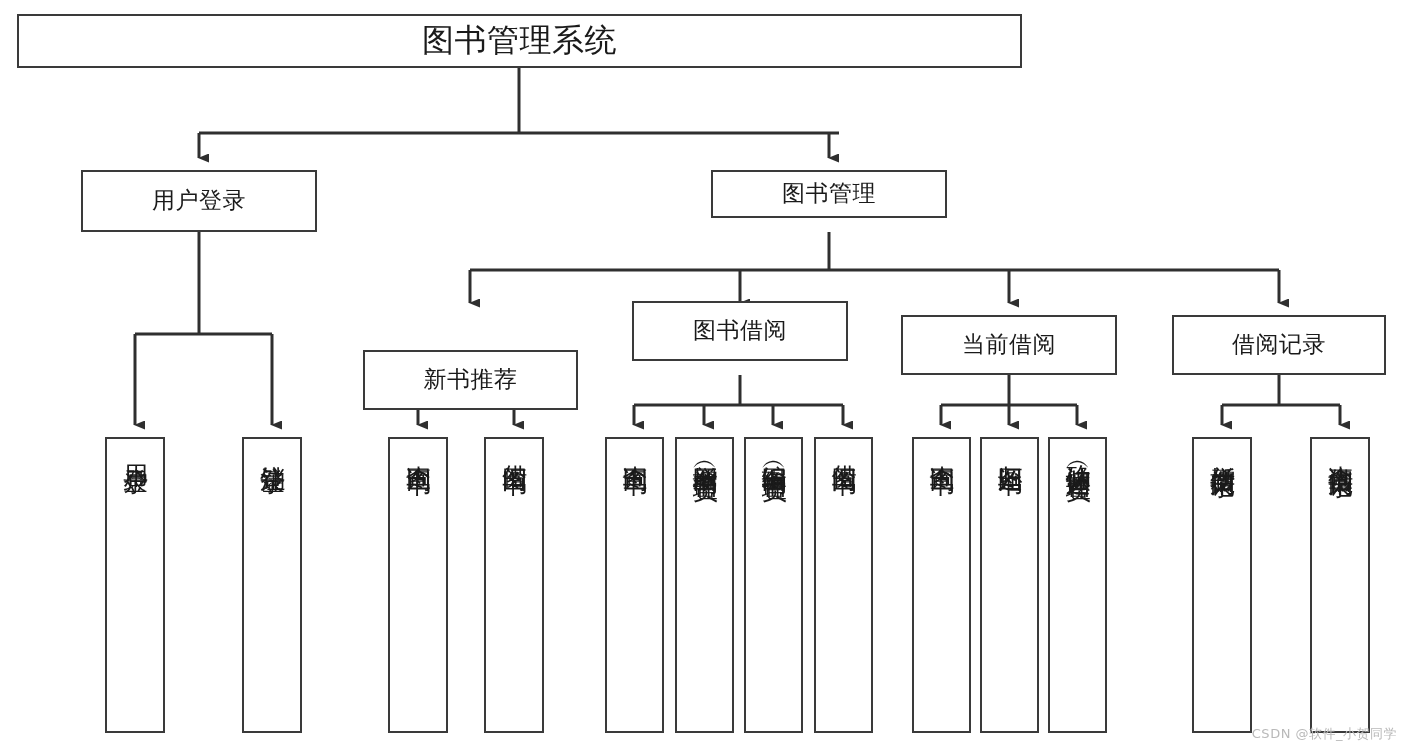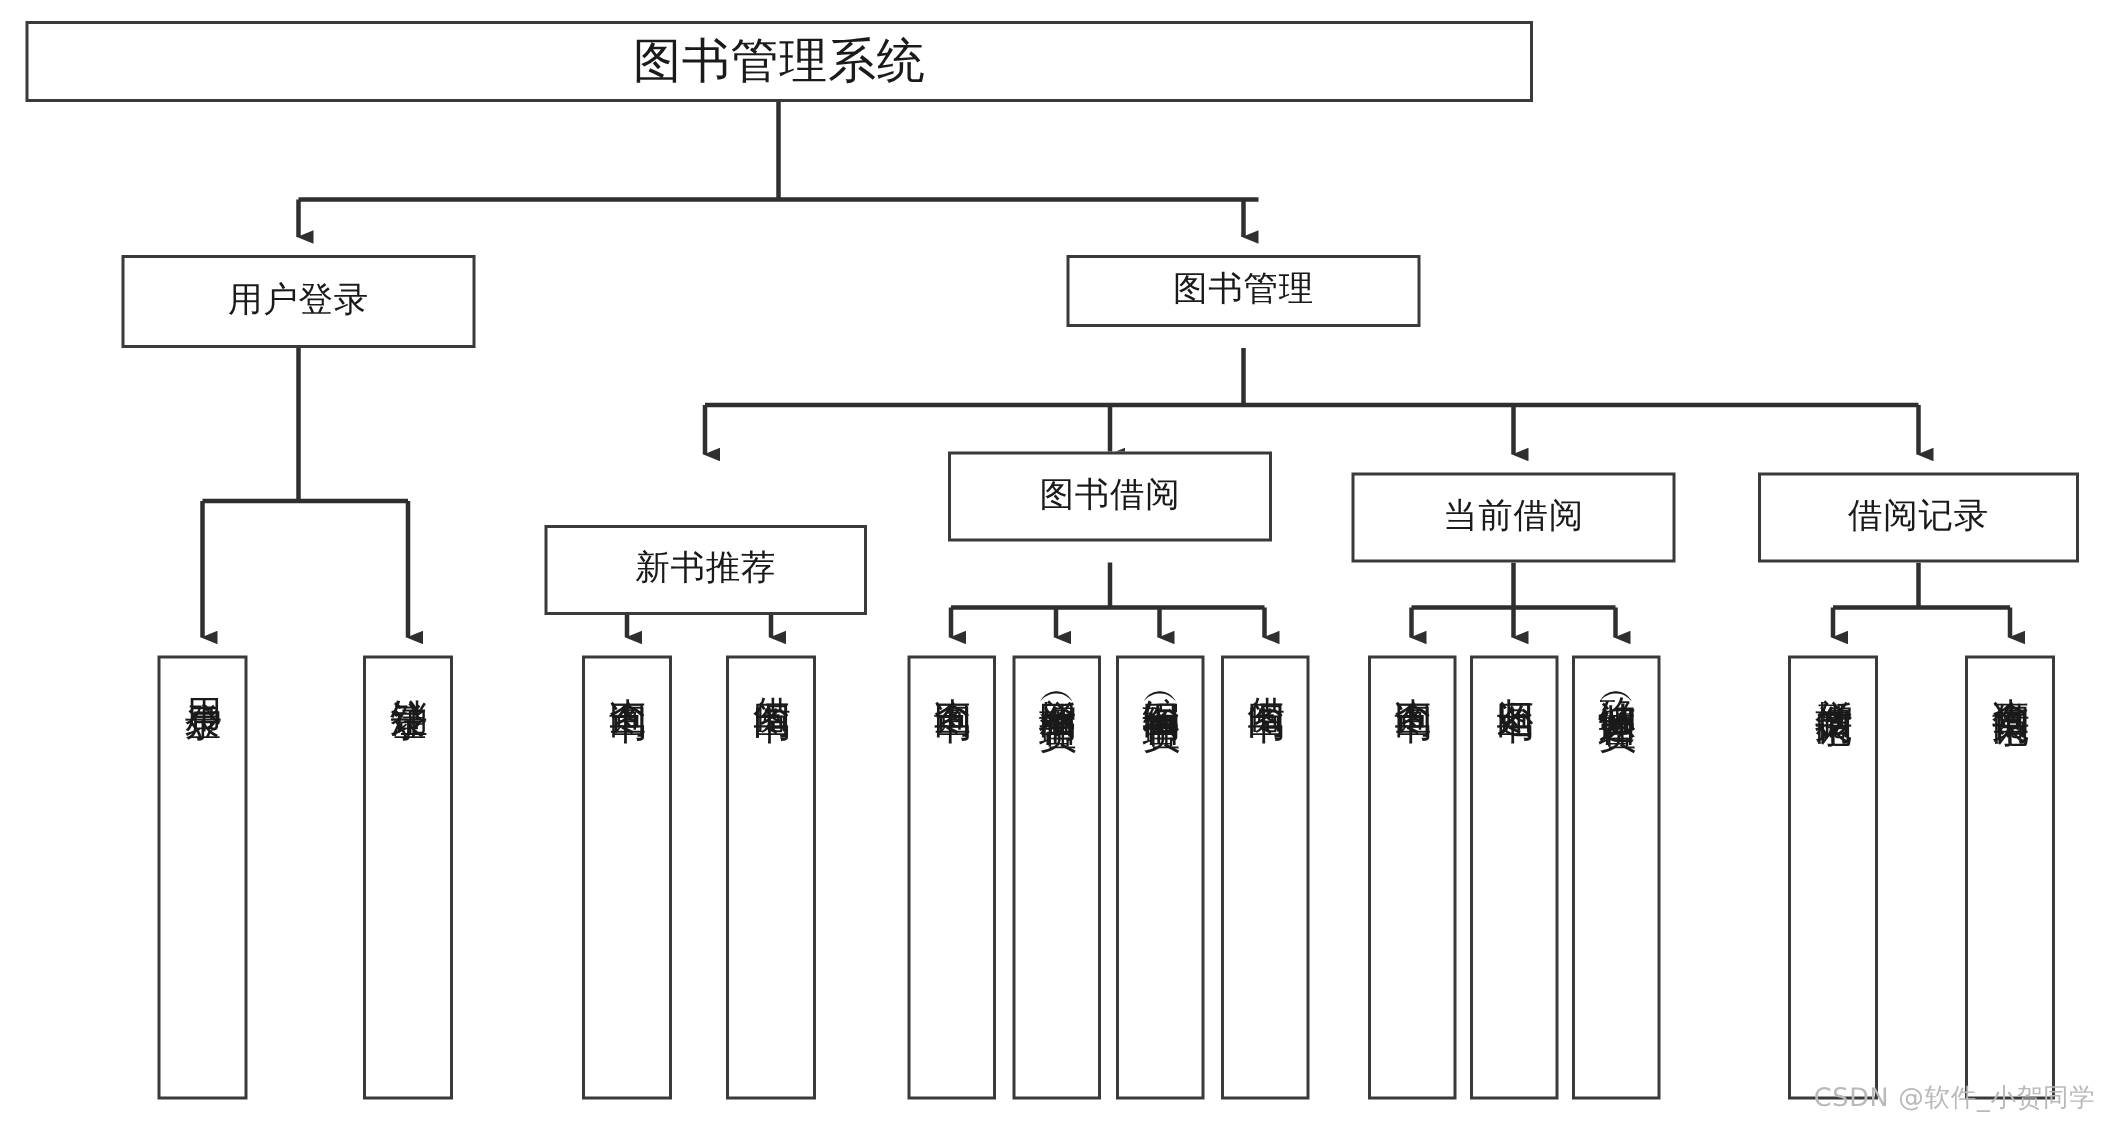--- a/index.html
+++ b/index.html
@@ -60,21 +60,21 @@
     text-orientation: upright;
     font-size: 25px;
     line-height: 1.05;
     letter-spacing: 2px;
     white-space: pre;
   }
   #watermark {
     position: absolute;
     right: 8px;
     bottom: 4px;
-    font-size: 17px;
+    font-size: 13px;
     color: #b9b9b9;
     letter-spacing: 0.5px;
     user-select: none;
     white-space: pre;
   }
 </style>
 </head>
 <body>
 
 <div id="diagram-root">

